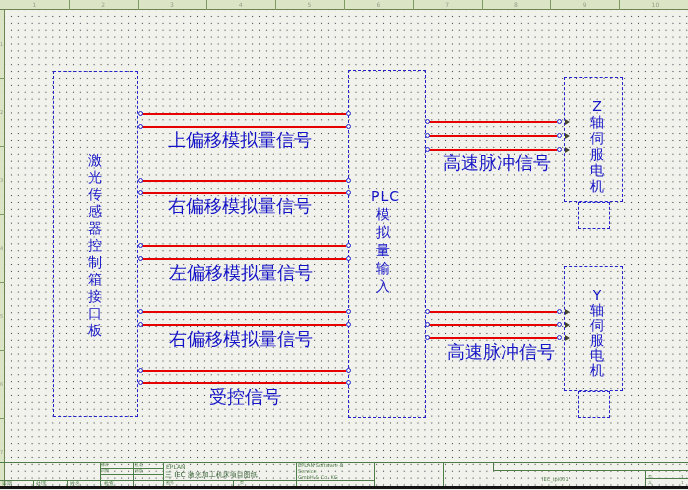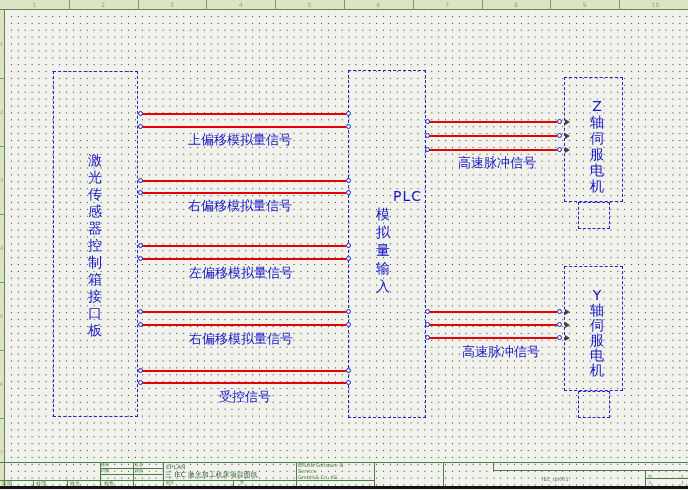--- a/index.html
+++ b/index.html
@@ -21,21 +21,21 @@
   
   .dbox{position:absolute;border:1px dashed #2222cc;box-sizing:border-box;background:transparent;}
   .vtext{position:absolute;display:flex;flex-direction:column;align-items:center;width:18px;
          color:#1414c8;font-size:14px;}
   .htext{position:absolute;color:#1414c8;font-size:14px;line-height:14px;letter-spacing:1px;}
   .wire{position:absolute;height:1.6px;background:#e60000;}
   .port{position:absolute;width:5px;height:5px;border:1px solid #2222cc;border-radius:50%;
         background:#f2f2ec;box-sizing:border-box;}
   .arrowmark{position:absolute;width:0;height:0;border-left:5px solid #44442e;
              border-top:3px solid transparent;border-bottom:3px solid transparent;}
-  .netlabel{position:absolute;color:#1414c8;font-size:13px;line-height:15px;white-space:nowrap;
+  .netlabel{position:absolute;color:#1414c8;font-size:18px;line-height:15px;white-space:nowrap;
             transform:translateX(-50%);}
   
   .titleblock{position:absolute;left:0;top:462px;width:688px;height:24px;}
   .tb-line{position:absolute;background:#4f7d49;}
   .tb-text{position:absolute;color:#4f7d49;white-space:nowrap;line-height:1.1;}
   .bottom-border{position:absolute;left:0;top:486px;width:688px;height:3px;background:#141414;}
 </style>
 </head>
 <body>
 
@@ -128,21 +128,21 @@
       <span>感</span>
       <span>器</span>
       <span>控</span>
       <span>制</span>
       <span>箱</span>
       <span>接</span>
       <span>口</span>
       <span>板</span>
     </div>
     <div class="dbox" style="left: 348px; top: 70px; width: 78px; height: 348px;"></div>
-    <div class="htext" style="left: 393px; top: 189px;">PLC</div>
+    <div class="htext" style="left: 371px; top: 189px;">PLC</div>
     <div class="vtext" style="left: 374px; top: 205px; line-height: 18px;">
       <span>模</span>
       <span>拟</span>
       <span>量</span>
       <span>输</span>
       <span>入</span>
     </div>
     <div class="dbox" style="left: 564px; top: 77px; width: 59px; height: 125px;"></div>
     <div class="vtext" style="left: 588px; top: 98px; line-height: 16px;">
       <span>Z</span>

